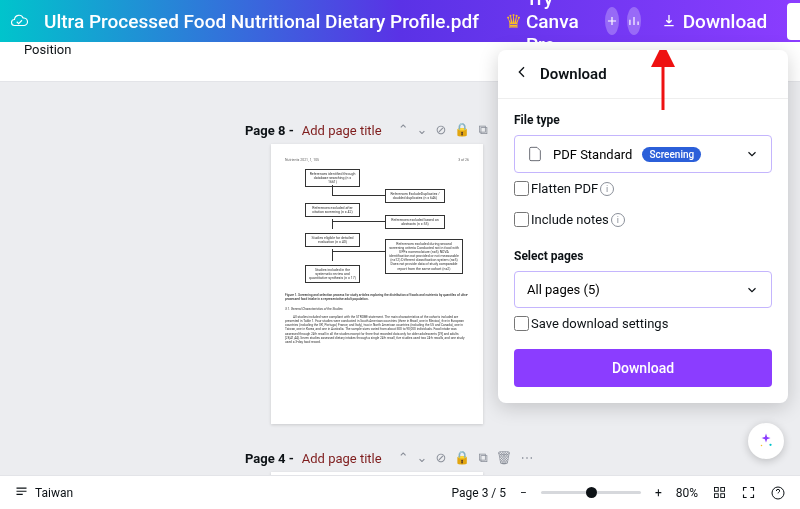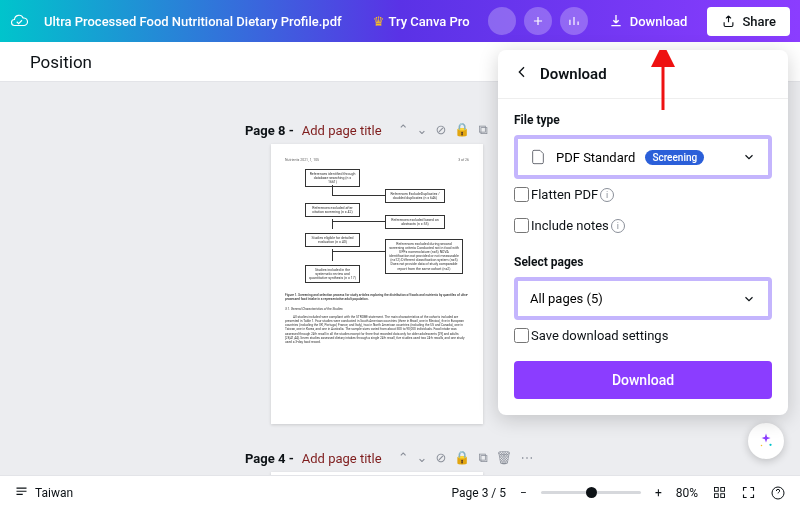--- a/index.html
+++ b/index.html
@@ -1,45 +1,45 @@
 <!DOCTYPE html>
 <html><head>
 <meta charset="utf-8">
 <style>
 *{margin:0;padding:0;box-sizing:border-box;font-family:-apple-system,BlinkMacSystemFont,"Segoe UI",Roboto,sans-serif}
 body{width:800px;height:509px;overflow:hidden;background:#ecedf0;position:relative}
-.topbar{height:42px;background:linear-gradient(90deg,#00c4cc 0%,#5a32e6 50%,#8b3dff 100%);display:flex;align-items:center;padding:0 10px;gap:8px;color:#fff;font-size:13px}
+.topbar{height:42px;background:linear-gradient(90deg,#00c4cc 0%,#5a32e6 50%,#8b3dff 100%);display:flex;align-items:center;padding:0 10px;gap:8px;color:#fff;font-size:19px}
 .cloud-icon{width:18px;height:18px;display:flex;align-items:center;justify-content:center}
 .topbar svg{fill:rgba(255,255,255,0.9)}
 .filename{font-weight:500;margin-left:8px;flex-shrink:0}
 .try-pro{display:flex;align-items:center;gap:4px;padding:6px 10px;border-radius:4px;font-weight:500;cursor:pointer}
 .crown{color:#fbbf24}
 .circle-btn{width:28px;height:28px;border-radius:50%;background:rgba(255,255,255,0.25);display:flex;align-items:center;justify-content:center;cursor:pointer}
 .bar-btn{display:flex;align-items:center;gap:6px;padding:7px 12px;border-radius:4px;font-weight:500;cursor:pointer}
 .share-btn{background:#fff;color:#0d1216;display:flex;align-items:center;gap:6px;padding:7px 14px;border-radius:4px;font-weight:500;cursor:pointer}
 .spacer{flex:1}
-.toolbar{height:40px;background:#fff;border-bottom:1px solid #e3e4e8;display:flex;align-items:center;padding:0 30px;font-size:17px;color:#0d1216}
+.toolbar{height:40px;background:#fff;border-bottom:1px solid #e3e4e8;display:flex;align-items:flex-start;padding:0 24px;font-size:13px;color:#0d1216}
 .canvas{position:absolute;top:82px;left:0;right:0;bottom:34px;overflow:hidden}
 .page-label{position:absolute;font-size:13px;color:#0d1216;display:flex;align-items:center;gap:8px}
 .page-label .muted{color:#7f1d1d}
 .page-label .icons{display:flex;gap:8px;color:#8a8f99;margin-left:8px}
 .page-label .icons span{cursor:pointer}
 .page-thumb{position:absolute;background:#fff;box-shadow:0 1px 3px rgba(0,0,0,0.15)}
 .thumb-content{padding:14px;font-size:4px;color:#333;line-height:1.3}
 .thumb-header{font-size:3.5px;color:#666;display:flex;justify-content:space-between;margin-bottom:6px}
 .flowbox{border:1px solid #333;padding:2px 3px;font-size:3.5px;position:absolute;background:#fff;text-align:center;line-height:1.2}
 .flow-area{position:relative;height:120px;margin:4px 0}
 .flow-line{position:absolute;background:#333}
 .thumb-text{font-size:3.2px;color:#333;margin-top:4px;line-height:1.3}
 .popover{position:absolute;top:50px;right:12px;width:290px;background:#fff;border-radius:8px;box-shadow:0 4px 20px rgba(0,0,0,0.18);z-index:10}
 .pop-header{display:flex;align-items:center;gap:10px;padding:14px 16px;font-size:15px;font-weight:600;color:#0d1216}
 .pop-header svg{cursor:pointer}
 .pop-body{padding:0 16px 16px;border-top:1px solid #eee}
 .pop-label{font-size:12px;font-weight:700;color:#0d1216;margin:14px 0 8px}
-.select-box{border:4px solid #c4b5fd;border-radius:4px;padding:10px 12px;display:flex;align-items:center;gap:10px;font-size:13px;cursor:pointer}
+.select-box{border:1px solid #c4b5fd;border-radius:4px;padding:10px 12px;display:flex;align-items:center;gap:10px;font-size:13px;cursor:pointer}
 .select-box svg.chev{margin-left:auto}
 .badge{background:#2b5fd9;color:#fff;font-size:10px;padding:2px 7px;border-radius:9px;font-weight:500}
 .check-row{display:flex;align-items:flex-end;gap:2px;padding:8px 0;font-size:13px;color:#0d1216}
 .check-row input{width:15px;height:15px;cursor:pointer}
 .info-icon{width:14px;height:14px;border:1px solid #8a8f99;border-radius:50%;display:inline-flex;align-items:center;justify-content:center;font-size:9px;color:#8a8f99;cursor:pointer}
 .dl-btn{width:100%;background:#8b3dff;color:#fff;border:none;padding:11px;border-radius:4px;font-size:14px;font-weight:500;cursor:pointer;margin-top:10px}
 .arrow{position:absolute;top:50px;right:115px;z-index:11;pointer-events:none}
 .bottombar{position:absolute;bottom:0;left:0;right:0;height:34px;background:#fff;border-top:1px solid #e3e4e8;display:flex;align-items:center;padding:0 14px;font-size:12px;color:#0d1216;gap:14px}
 .bottombar .spacer{flex:1}
 .slider{width:100px;height:3px;background:#d6d8dc;border-radius:2px;position:relative;cursor:pointer}

